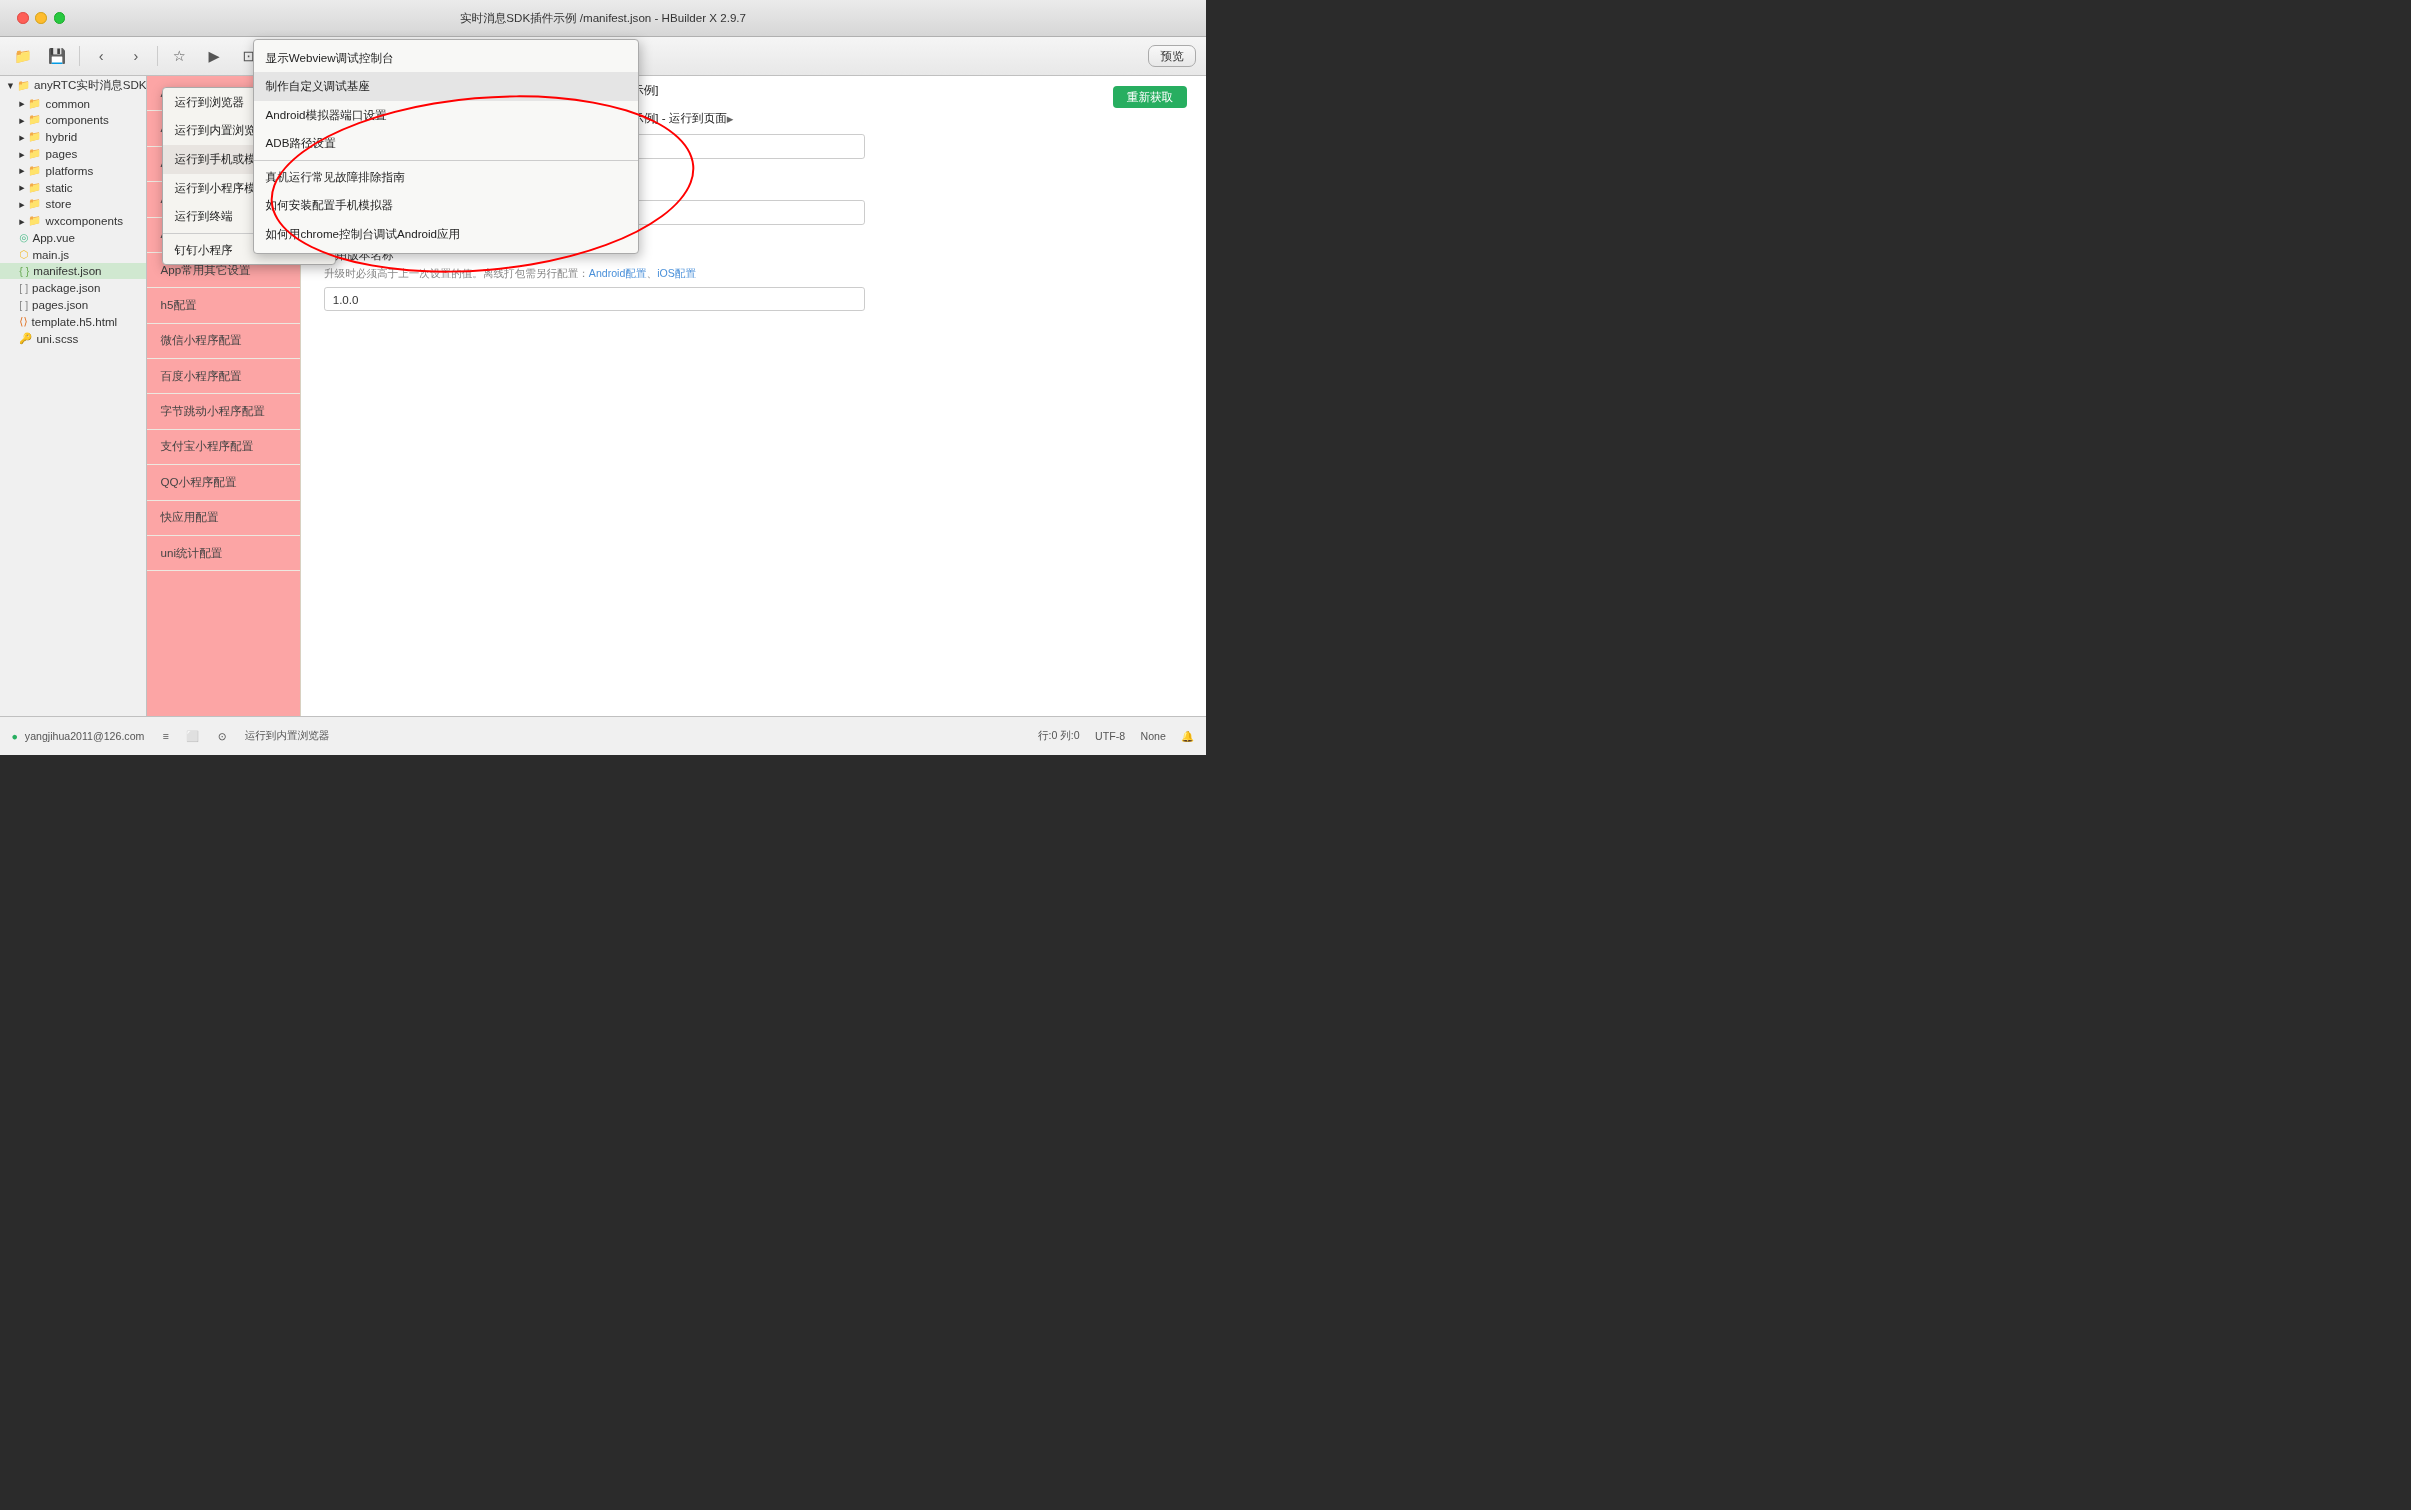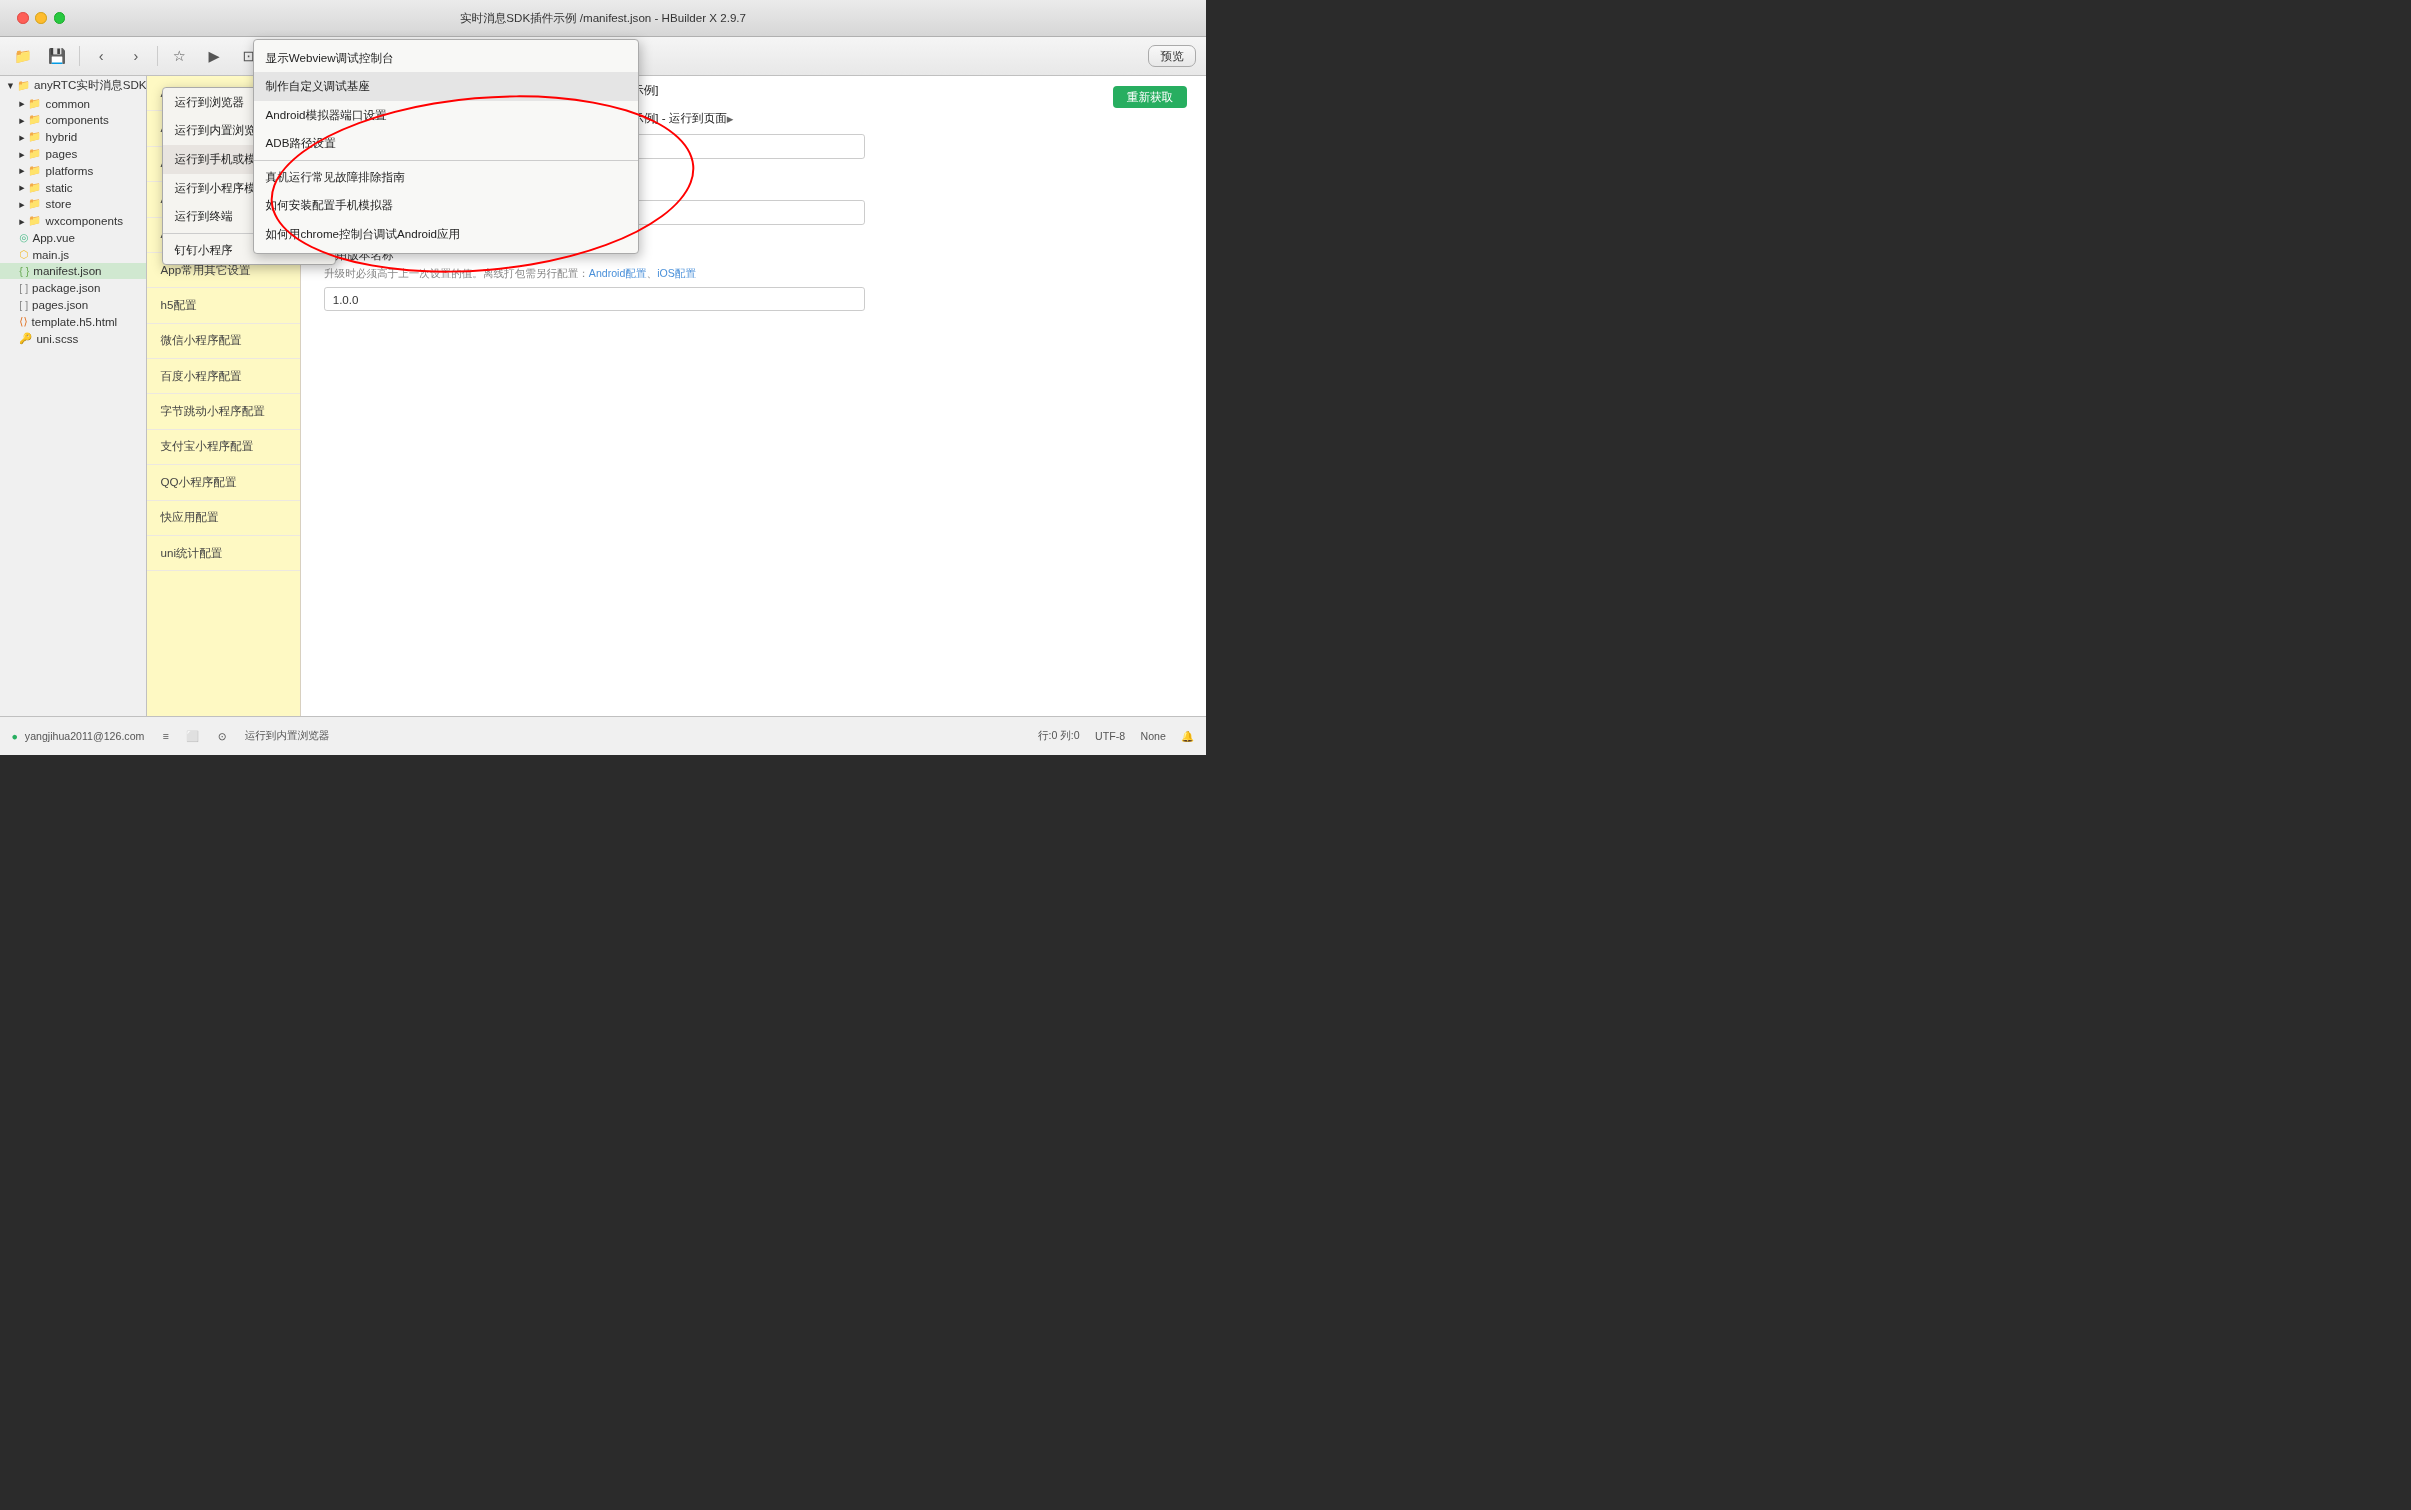--- a/index.html
+++ b/index.html
@@ -113,21 +113,21 @@
     .file-icon { color: #888; }
     .json-icon { color: #6aaa55; }
     .vue-icon { color: #42b883; }
     .js-icon { color: #f0c040; }
     .html-icon { color: #e07020; }
     .css-icon { color: #5070e0; }
 
     
     .config-nav {
       width: 154px;
-      background: #fef9c3;
+      background: #fca5a5;
       border-right: 1px solid #d8d0c0;
       overflow-y: auto;
       flex-shrink: 0;
     }
     .config-nav-item {
       padding: 9.7px 13.5px;
       font-size: 11.6px;
       color: #444;
       cursor: pointer;
       border-bottom: 1px solid #ede8e0;

